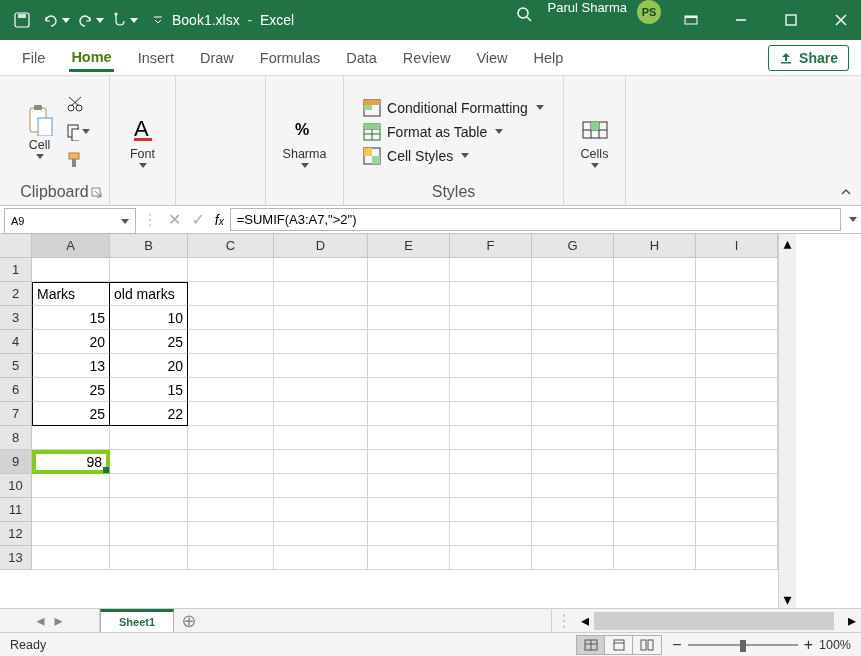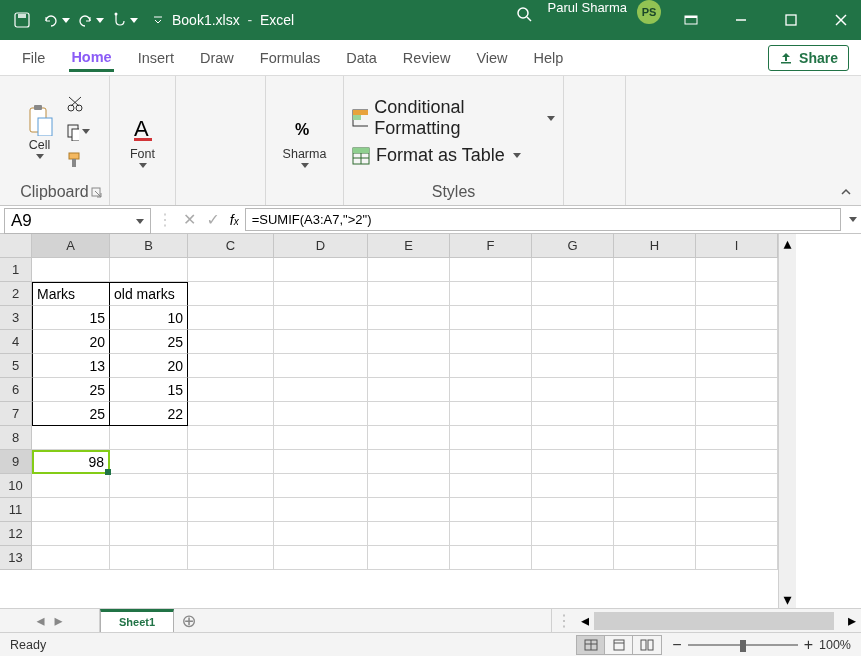--- a/index.html
+++ b/index.html
@@ -10,57 +10,57 @@
 .title-bar .qat { display: flex; align-items: center; gap: 6px; padding-left: 8px; }
 .title-bar .qat-item { width: 28px; height: 28px; display: flex; align-items: center; justify-content: center; cursor: pointer; }
 .title-bar .title-text { flex: 1; text-align: left; font-size: 14px; }
 .title-bar .right { display: flex; align-items: flex-start; gap: 10px; }
 .title-bar .avatar { width: 24px; height: 24px; background: #92c353; border-radius: 50%; display: flex; align-items: center; justify-content: center; font-size: 11px; color: #1a472a; font-weight: 600; }
 .win-btn { width: 40px; height: 40px; display: flex; align-items: center; justify-content: center; cursor: pointer; }
 
 
 .ribbon-tabs { height: 36px; background: white; display: flex; align-items: center; padding-left: 20px; gap: 22px; border-bottom: 1px solid #dcdcdc; }
 .ribbon-tab { font-size: 14.5px; color: #555; cursor: pointer; padding: 6px 2px; }
-.ribbon-tab.active { color: #8b5cf6; font-weight: 600; border-bottom: 3px solid #217346; padding-bottom: 4px; }
+.ribbon-tab.active { color: #4d7c0f; font-weight: 600; border-bottom: 3px solid #217346; padding-bottom: 4px; }
 .share-btn { margin-left: auto; margin-right: 12px; border: 1px solid #217346; color: #217346; padding: 4px 10px; border-radius: 3px; font-size: 14px; display: flex; align-items: center; gap: 6px; cursor: pointer; font-weight: 600; }
 
 
 .ribbon { height: 130px; background: #f5f5f5; display: flex; border-bottom: 1px solid #c5c5c5; }
 .group { border-right: 1px solid #d8d8d8; display: flex; flex-direction: column; padding: 6px 8px 2px; }
 .group-body { flex: 1; display: flex; align-items: center; justify-content: center; gap: 6px; }
 .group-label { text-align: center; font-size: 16px; color: #555; padding: 2px 0; }
 .big-btn { display: flex; flex-direction: column; align-items: center; font-size: 12.5px; color: #333; gap: 2px; cursor: pointer; padding: 2px 4px; }
 .big-btn .icon-box { width: 32px; height: 32px; display: flex; align-items: center; justify-content: center; }
 .mini-btn { width: 24px; height: 20px; display: flex; align-items: center; cursor: pointer; }
-.styles-list { display: flex; flex-direction: column; gap: 6px; font-size: 18px; color: #222; }
+.styles-list { display: flex; flex-direction: column; gap: 6px; font-size: 14px; color: #222; }
 .styles-row { display: flex; align-items: center; gap: 6px; cursor: pointer; }
 .dialog-launcher { position: absolute; bottom: 4px; right: 4px; width: 14px; height: 14px; cursor: pointer; }
 .collapse-arrow { margin-left: auto; width: 30px; display: flex; align-items: flex-end; justify-content: center; padding-bottom: 6px; cursor: pointer; }
 .caret { display: inline-block; width: 0; height: 0; border-left: 4px solid transparent; border-right: 4px solid transparent; border-top: 5px solid #555; }
 
 
 .formula-bar-row { height: 28px; background: white; display: flex; align-items: stretch; border-bottom: 1px solid #c5c5c5; }
-.name-box { width: 147px; border: 1px solid #b7b7b7; margin: 2px 0 2px 4px; display: flex; align-items: center; padding: 12px 6px; font-size: 17px; justify-content: space-between; }
+.name-box { width: 132px; border: 1px solid #b7b7b7; margin: 2px 0 2px 4px; display: flex; align-items: center; padding: 12px 6px; font-size: 11px; justify-content: space-between; }
 .fb-btns { display: flex; align-items: center; padding: 0 6px; gap: 10px; }
 .formula-input { flex: 1; border: 1px solid #b7b7b7; margin: 2px 4px 2px 0; display: flex; align-items: center; padding: 0 6px; font-size: 13px; }
 .fb-expand { width: 16px; display: flex; align-items: center; justify-content: center; color: #888; }
 
 
 .grid-wrap { flex: 1; display: flex; background: white; overflow: hidden; }
 .grid { display: grid; grid-template-columns: 32px 78px 78px 86px 94px 82px 82px 82px 82px 82px; grid-auto-rows: 24px; font-size: 14px; }
 .hdr { background: #e6e6e6; border-right: 1px solid #c6c6c6; border-bottom: 1px solid #c6c6c6; display: flex; align-items: center; justify-content: center; color: #333; font-size: 13px; }
 .corner { background: #e6e6e6; border-right: 1px solid #c6c6c6; border-bottom: 1px solid #c6c6c6; }
 .rowhdr { background: #e6e6e6; border-right: 1px solid #c6c6c6; border-bottom: 1px solid #c6c6c6; display: flex; align-items: center; justify-content: center; color: #333; font-size: 13px; }
 .cell { border-right: 1px solid #d4d4d4; border-bottom: 1px solid #d4d4d4; padding: 0 4px; display: flex; align-items: center; }
 .r { justify-content: flex-end; }
 .bt { border-top: 1px solid #000; }
 .bb { border-bottom: 1px solid #000; }
 .bl { border-left: 1px solid #000; }
 .br { border-right: 1px solid #000; }
-.sel { border: 2px solid #84cc16; position: relative; }
+.sel { border: 4px solid #84cc16; position: relative; }
 .sel::after { content: ""; position: absolute; bottom: -3px; right: -3px; width: 6px; height: 6px; background: #217346; }
 .hdr.active, .rowhdr.active { background: #d3d3d3; }
 .vscroll { width: 18px; background: #f0f0f0; border-left: 1px solid #d0d0d0; display: flex; flex-direction: column; }
 .vscroll .arrow-btn { height: 18px; display: flex; align-items: center; justify-content: center; cursor: pointer; }
 .vscroll .track { flex: 1; }
 
 
 .sheet-row { height: 24px; background: #f4f4f4; display: flex; align-items: stretch; border-top: 1px solid #d0d0d0; }
 .sheet-nav { width: 100px; display: flex; align-items: center; justify-content: center; gap: 10px; color: #888; border-right: 1px solid #d0d0d0; }
 .sheet-tab { background: white; border: 1px solid #b0b0b0; border-bottom: none; border-top: 3px solid #217346; padding: 0 18px; display: flex; align-items: center; font-size: 11px; color: #217346; font-weight: 600; cursor: pointer; }
@@ -280,26 +280,50 @@
           <svg width="18" height="18">
               <rect x="1" y="1" width="16" height="16" fill="none" stroke="#2f6b2f"></rect>
               <line x1="1" y1="6" x2="17" y2="6" stroke="#2f6b2f"></line>
               <line x1="1" y1="11" x2="17" y2="11" stroke="#2f6b2f"></line>
               <line x1="9" y1="1" x2="9" y2="17" stroke="#2f6b2f"></line>
               <rect x="1" y="1" width="16" height="5" fill="#8ecf8e"></rect>
             </svg>
           <span>Format as Table</span>
             <span class="caret" style="margin-left:2px"></span>
         </div>
+        <div class="styles-row">
+          <svg width="18" height="18">
+              <rect x="1" y="1" width="16" height="16" fill="none" stroke="#333"></rect>
+              <rect x="1" y="1" width="8" height="8" fill="#f2c94c"></rect>
+              <rect x="9" y="9" width="8" height="8" fill="#9bd49b"></rect>
+            </svg>
+          <span>Cell Styles</span>
+            <span class="caret" style="margin-left:2px"></span>
+        </div>
       </div>
     </div>
     <div class="group-label">Styles</div>
   </div>
 
   <div class="group" style="width:62px">
+    <div class="group-body">
+      <div class="big-btn">
+        <div class="icon-box">
+            <svg width="26" height="22">
+              <rect x="1" y="4" width="24" height="16" fill="none" stroke="#333"></rect>
+              <line x1="9" y1="4" x2="9" y2="20" stroke="#333"></line>
+              <line x1="17" y1="4" x2="17" y2="20" stroke="#333"></line>
+              <line x1="1" y1="12" x2="25" y2="12" stroke="#333"></line>
+              <rect x="9" y="4" width="8" height="8" fill="#8ecf8e"></rect>
+            </svg>
+          </div>
+        <span>Cells</span>
+        <span class="caret"></span>
+      </div>
+    </div>
     <div class="group-label"></div>
   </div>
 
 
   <div class="collapse-arrow">
     <svg width="14" height="14">
         <path d="M3 9 L7 5 L11 9" fill="none" stroke="#555" stroke-width="1.5"></path>
       </svg>
   </div>
 </div>

